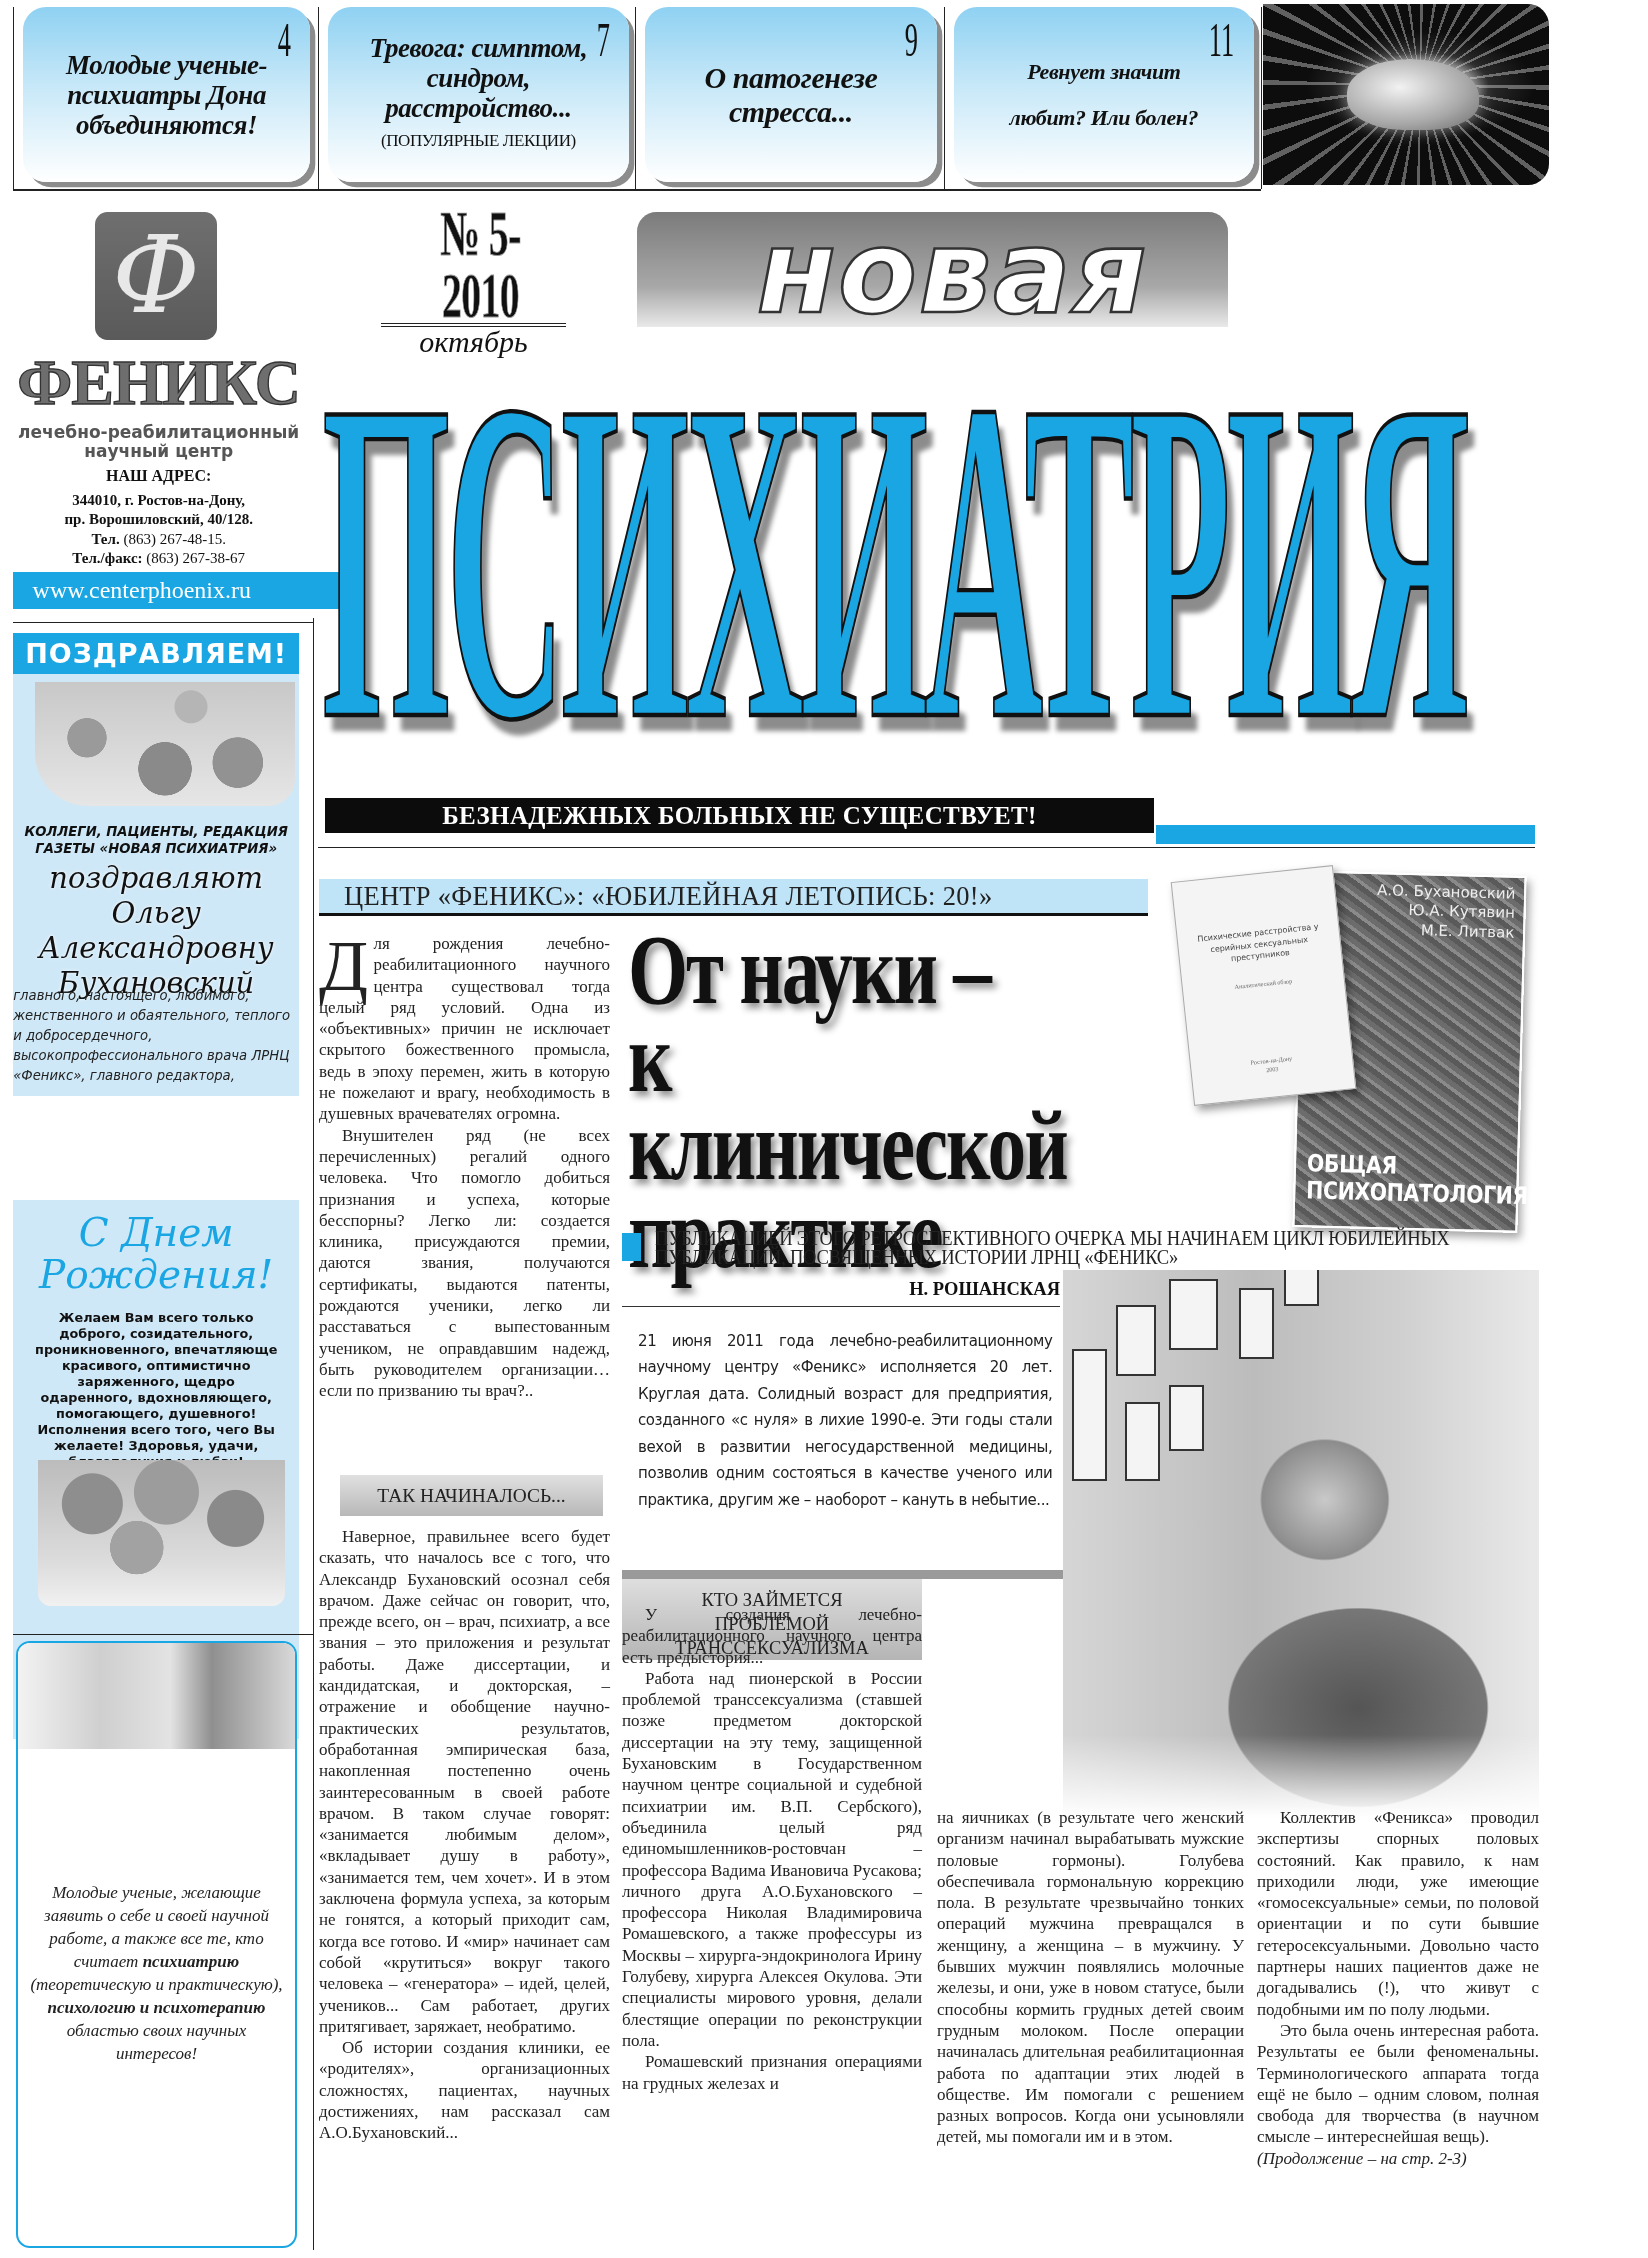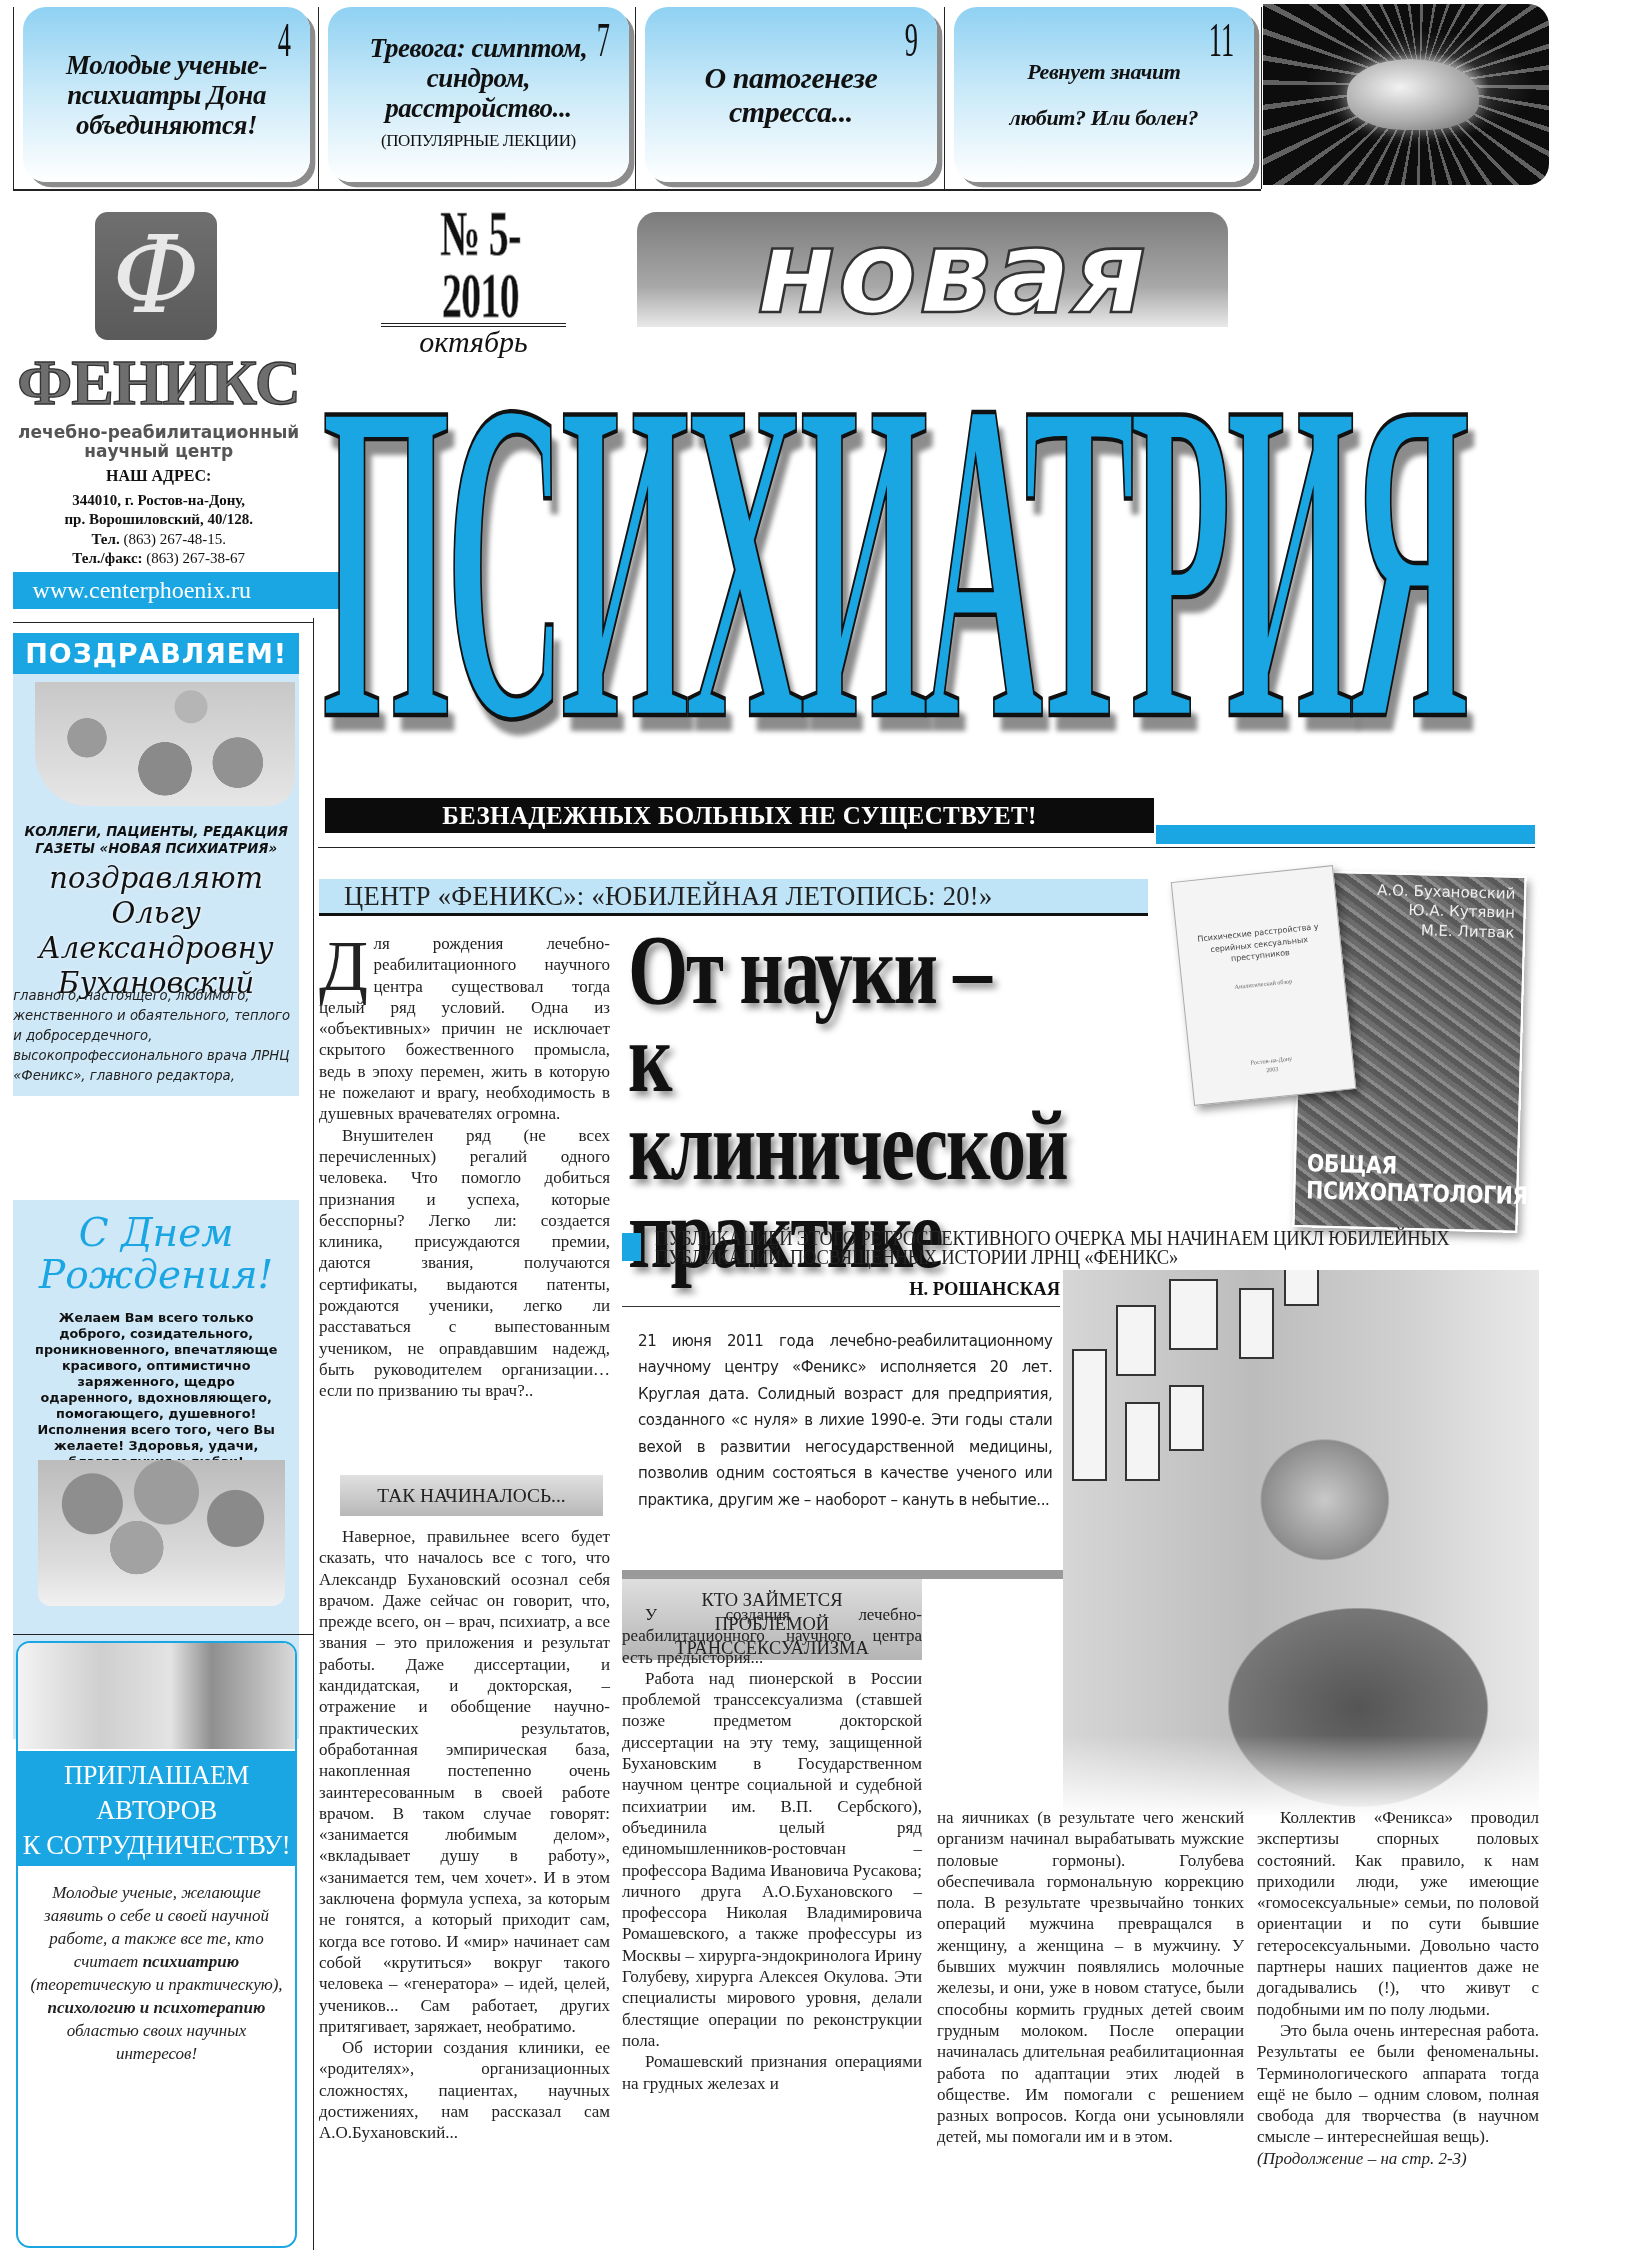--- a/index.html
+++ b/index.html
@@ -168,25 +168,20 @@
     <div>С Днем</div>
     <div>Рождения!</div>
   </div>
   <div class="bday-text" style="padding:0 19.4px">Желаем Вам всего только доброго, созидательного, проникновенного, впечатляюще красивого, оптимистично заряженного, щедро одаренного, вдохновляющего, помогающего, душевного! Исполнения всего того, чего Вы желаете! Здоровья, удачи, благополучия и любви!</div>
   <div class="bday-flowers"></div>
 </div>
 <div class="abs left-rule-2"></div>
 
 <div class="abs invite">
   <div class="invite-photo"></div>
-  <div class="invite-head">
-    <div>ПРИГЛАШАЕМ</div>
-    <div>АВТОРОВ</div>
-    <div>К СОТРУДНИЧЕСТВУ!</div>
-  </div>
   <div class="invite-body">
     <span>Молодые ученые, желающие заявить о себе и своей научной работе, а также все те, кто считает </span><b>психиатрию</b><span> (теоретическую и практическую), </span><b>психологию и психотерапию</b><span> областью своих научных интересов!</span>
   </div>
 </div>
 
 <div class="abs issue">№ 5-2010</div>
 <div class="abs issue-rule"></div>
 <div class="abs issue-month">октябрь</div>
 <div class="abs nova-box"></div>
 <div class="abs nova">новая</div>

